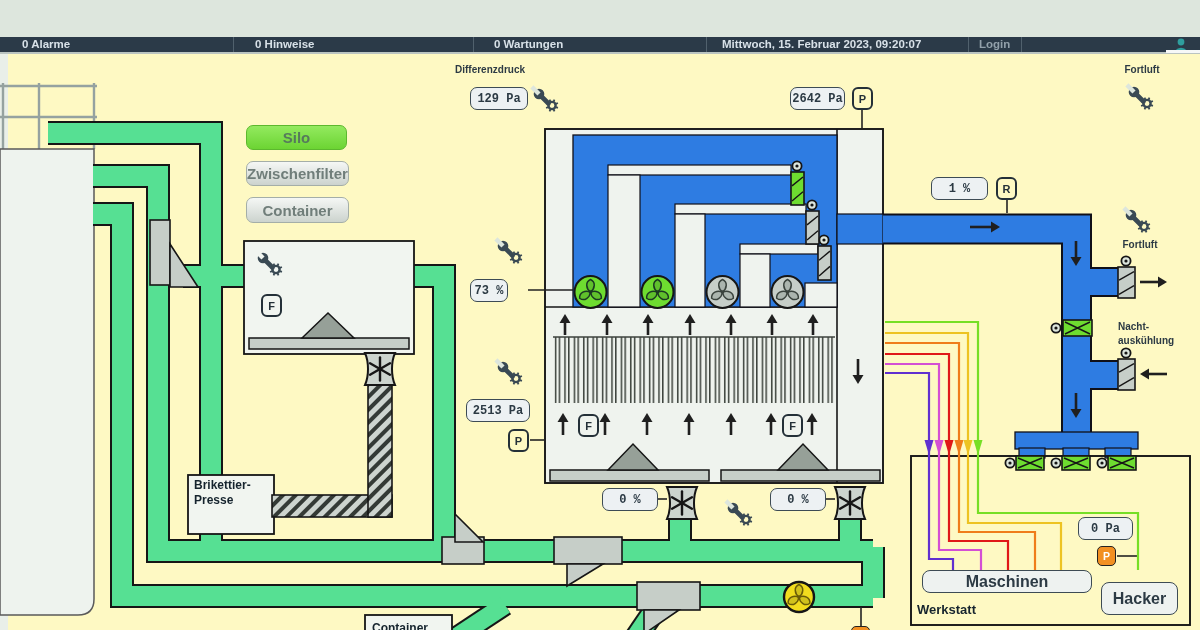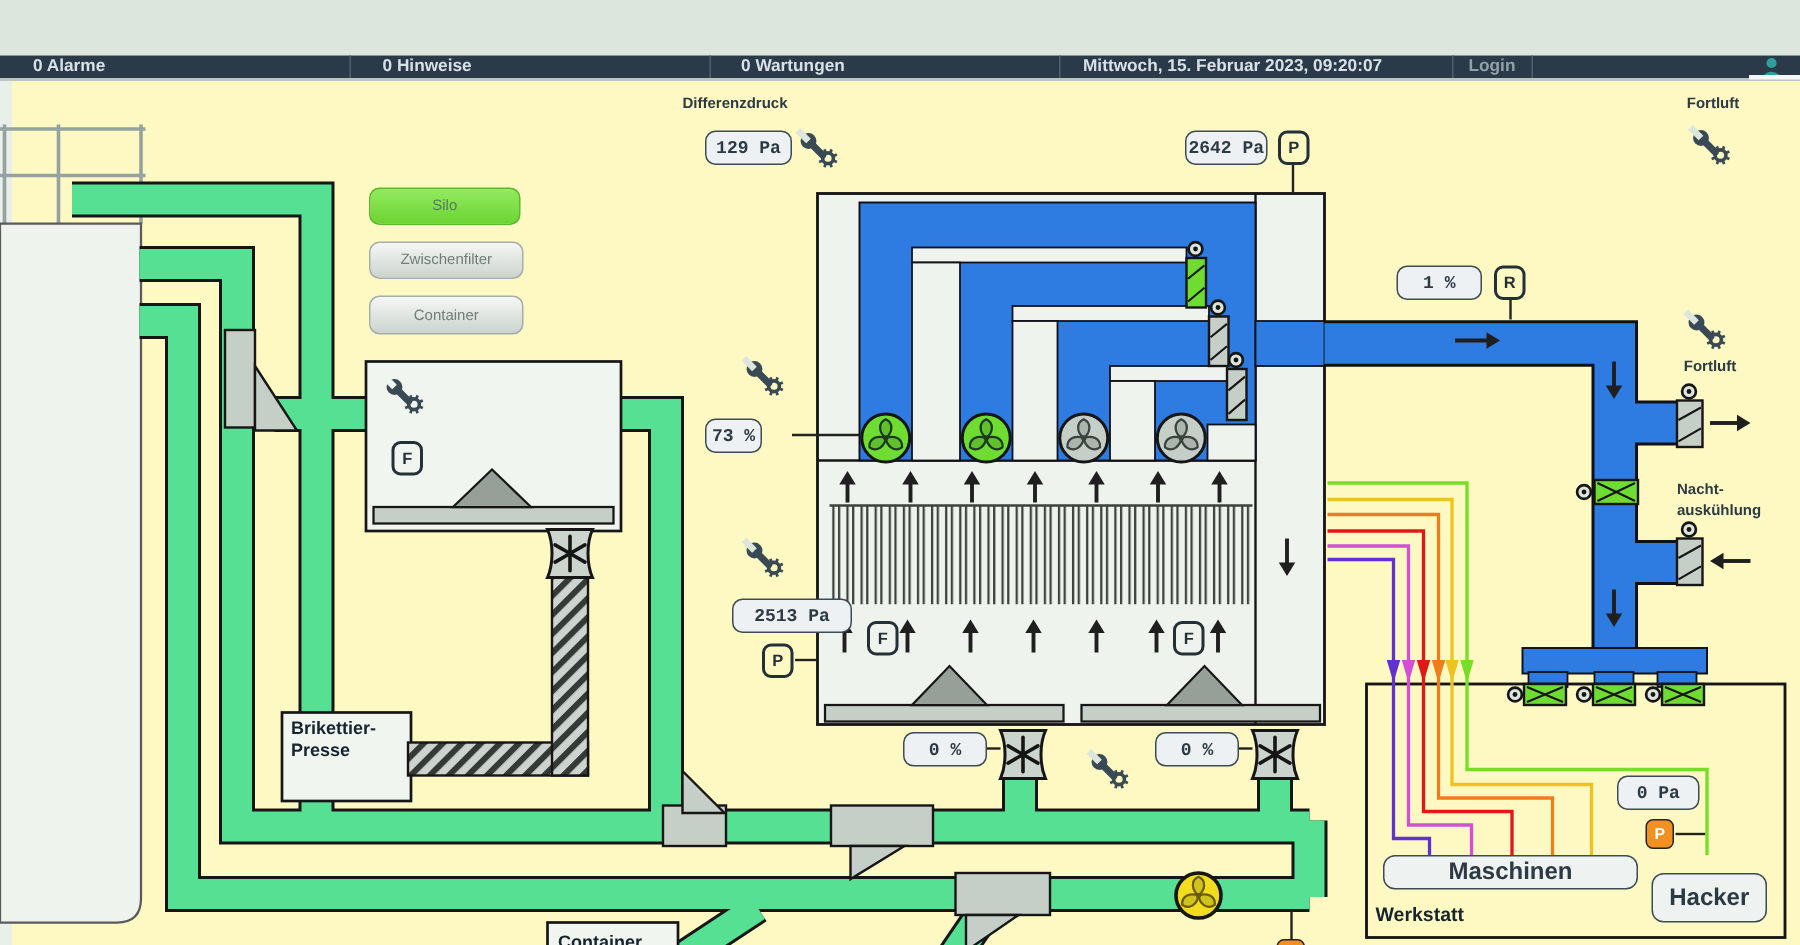--- a/index.html
+++ b/index.html
@@ -22,21 +22,21 @@
     border:2px solid #243038;border-radius:6px;font-size:11px;font-weight:700;color:#243038;
     box-sizing:border-box;background:transparent;}
   .obadge{position:absolute;width:19px;height:20px;display:flex;align-items:center;justify-content:center;
     background:#f29022;border:1.8px solid #222;border-radius:5px;
     font-size:10.5px;font-weight:700;color:#fff;box-sizing:border-box;}
   
   .lbl{position:absolute;font-size:10px;font-weight:700;color:#2c3a44;white-space:nowrap;}
   .boxlbl{position:absolute;font-size:12px;font-weight:700;color:#16242e;line-height:15px;white-space:nowrap;}
   
   .navbtn{position:absolute;display:flex;align-items:center;justify-content:center;
-    border-radius:7px;font-size:10px;font-weight:400;box-sizing:border-box;cursor:default;}
+    border-radius:7px;font-size:15px;font-weight:700;box-sizing:border-box;cursor:default;}
   .navbtn.active{background:linear-gradient(180deg,#93ea5f,#6cd433);border:1px solid #5cb82e;color:#567a5c;}
   .navbtn.idle{background:linear-gradient(180deg,#f5f7f5,#ccd3ce);border:1px solid #a4aea8;color:#707e7a;}
   
   .wbtn{position:absolute;display:flex;align-items:center;justify-content:center;
     background:#eef2f0;border:1.6px solid #3d4b54;border-radius:8px;
     font-size:16px;font-weight:700;color:#2c3a44;box-sizing:border-box;}
 </style>
 </head>
 <body>
 <div id="stage">
@@ -556,21 +556,21 @@
 <div class="boxlbl" style="left:917px;top:565px;font-size:13px">Werkstatt</div>
 <div class="boxlbl" style="left:194px;top:441px">
   <span>Brikettier-</span><br>
   <span>Presse</span>
 </div>
 <div class="boxlbl" style="left:372px;top:584px">Container</div>
 
 <div class="chip" style="left:470px;top:50px;width:58px;height:23px">129 Pa</div>
 <div class="chip" style="left:790px;top:50px;width:55px;height:23px">2642 Pa</div>
 <div class="chip" style="left:470px;top:242px;width:38px;height:23px">73 %</div>
-<div class="chip" style="left:488px;top:362px;width:80px;height:23px">2513 Pa</div>
+<div class="chip" style="left:466px;top:362px;width:64px;height:23px">2513 Pa</div>
 <div class="chip" style="left:931px;top:140px;width:57px;height:23px">1 %</div>
 <div class="chip" style="left:602px;top:451px;width:56px;height:23px">0 %</div>
 <div class="chip" style="left:770px;top:451px;width:56px;height:23px">0 %</div>
 <div class="chip" style="left:1078px;top:480px;width:55px;height:23px">0 Pa</div>
 <div class="chip" style="left:827px;top:615px;width:56px;height:23px">16 Pa</div>
 
 <div class="badge" style="left:852px;top:50px">P</div>
 <div class="badge" style="left:996px;top:140px">R</div>
 <div class="badge" style="left:508px;top:392px">P</div>
 <div class="badge" style="left:261px;top:257px">F</div>

